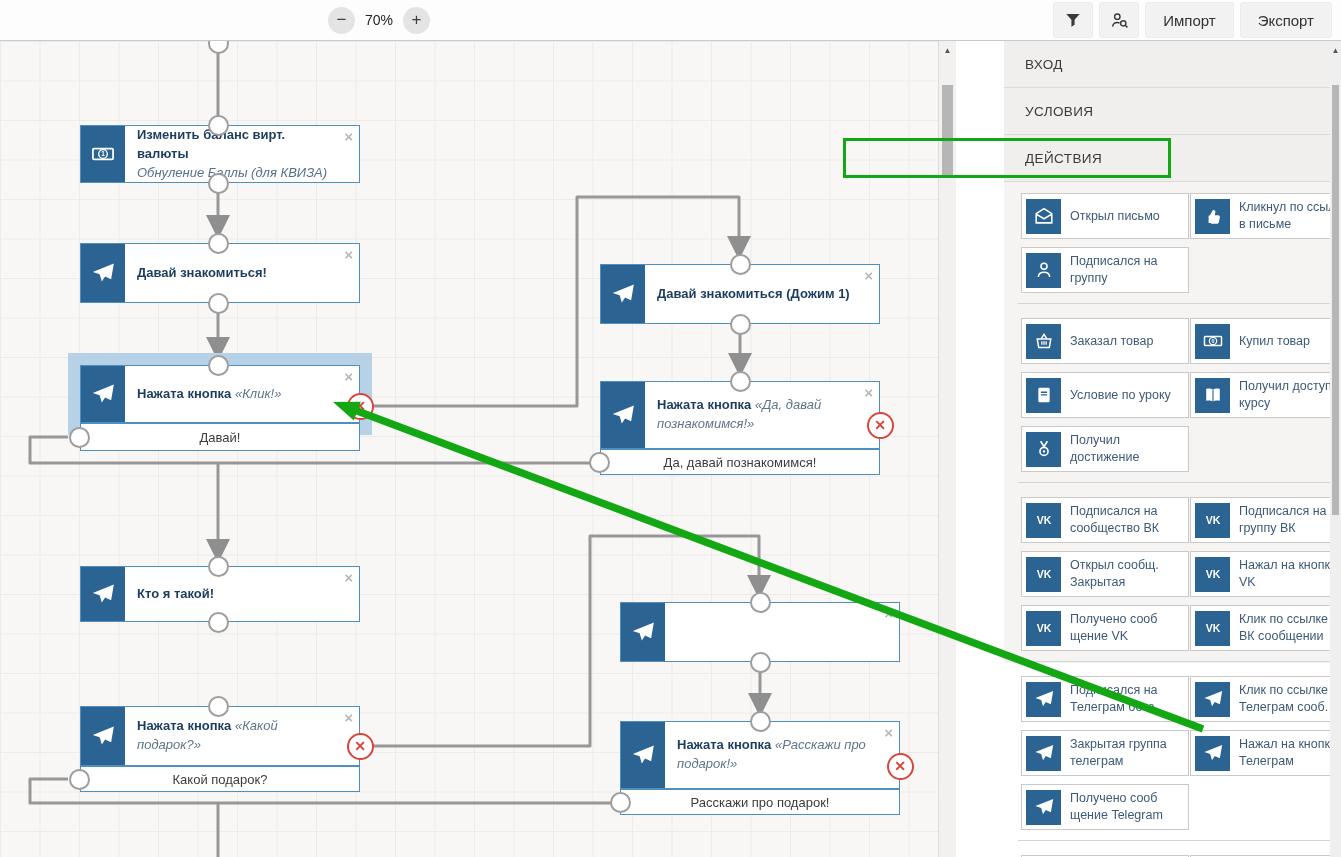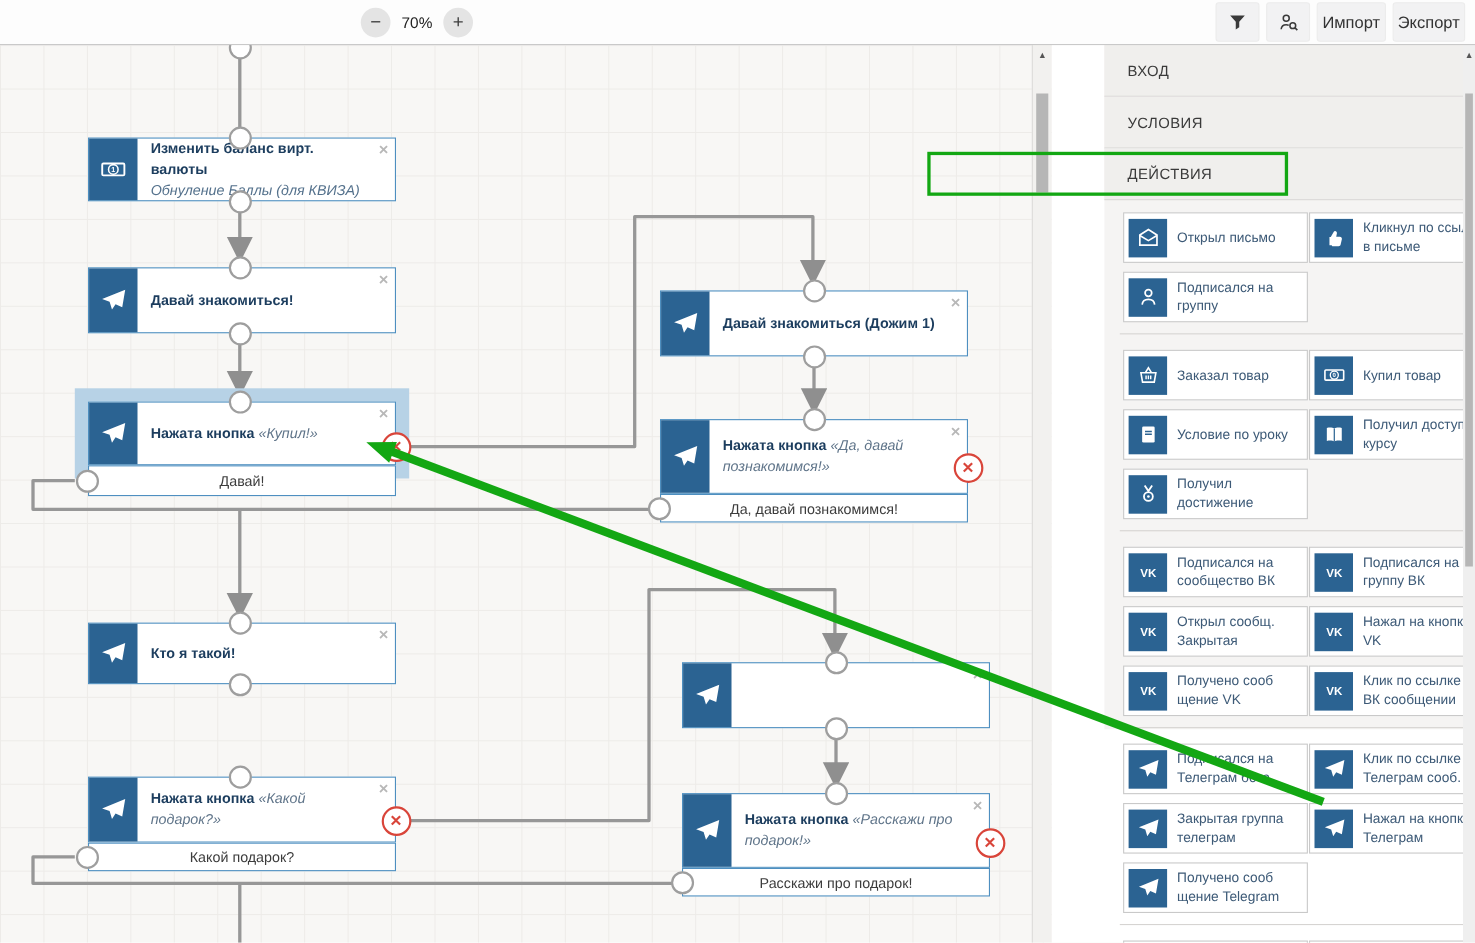--- a/index.html
+++ b/index.html
@@ -11,21 +11,21 @@
   
   .toolbar { position:absolute; left:0; top:0; width:1341px; height:40px; background:#fdfdfd; }
   .zoomctl { position:absolute; left:328px; top:0; height:40px; display:flex; align-items:center; gap:10px; }
   .zbtn { width:27px; height:27px; border-radius:50%; background:#e4e4e4; border:none;
           font-size:17px; color:#3c3c3c; display:flex; align-items:center; justify-content:center; cursor:pointer; }
   .zlabel { font-size:14px; color:#222; }
   .tb-right { position:absolute; right:9px; top:2px; display:flex; gap:6px; }
   .tbtn { height:36px; background:#f2f2f3; border:1px solid #ececec; border-radius:3px;
           font-size:15px; color:#333; display:flex; align-items:center; justify-content:center; cursor:pointer; }
   .tbtn.icon { width:40px; }
-  .tbtn.text { padding:0 4px; font-family:"Liberation Sans",sans-serif; }
+  .tbtn.text { padding:0 17px; font-family:"Liberation Sans",sans-serif; }
   .split { position:absolute; left:0; top:40px; width:1341px; border-top:1px solid #c9c9c9; z-index:5; }
 
   
   .canvas { position:absolute; left:0; top:41px; width:956px; height:816px;
     background-color:#f8f7f5;
     background-image:
       linear-gradient(to right, #edebe8 1px, transparent 1px),
       linear-gradient(to bottom, #edebe8 1px, transparent 1px);
     background-size:39.5px 39.5px; overflow:hidden; }
   .connectors { position:absolute; left:0; top:0; z-index:1; }
@@ -215,21 +215,21 @@
   </div>
 
   <div class="halo" style="left:68px;top:312px;width:304px;height:82px"></div>
   <div class="node" style="left:80px;top:324px;width:280px;height:58px">
     <div class="nicon">
         <svg width="26" height="26">
           <use href="#i-tg"></use>
         </svg>
       </div>
     <div class="nbody">
-        <div class="ntitle"><span>Нажата кнопка</span> <span class="nq">«Купил!»</span></div>
+        <div class="ntitle"><span>Нажата кнопка</span> <span class="nq">«Клик!»</span></div>
       </div>
     <span class="nclose">×</span>
   </div>
   <div class="nbar" style="left:80px;top:382px;width:280px;height:28px">Давай!</div>
 
   <div class="node" style="left:600px;top:223px;width:280px;height:60px">
     <div class="nicon">
         <svg width="26" height="26">
           <use href="#i-tg"></use>
         </svg>

